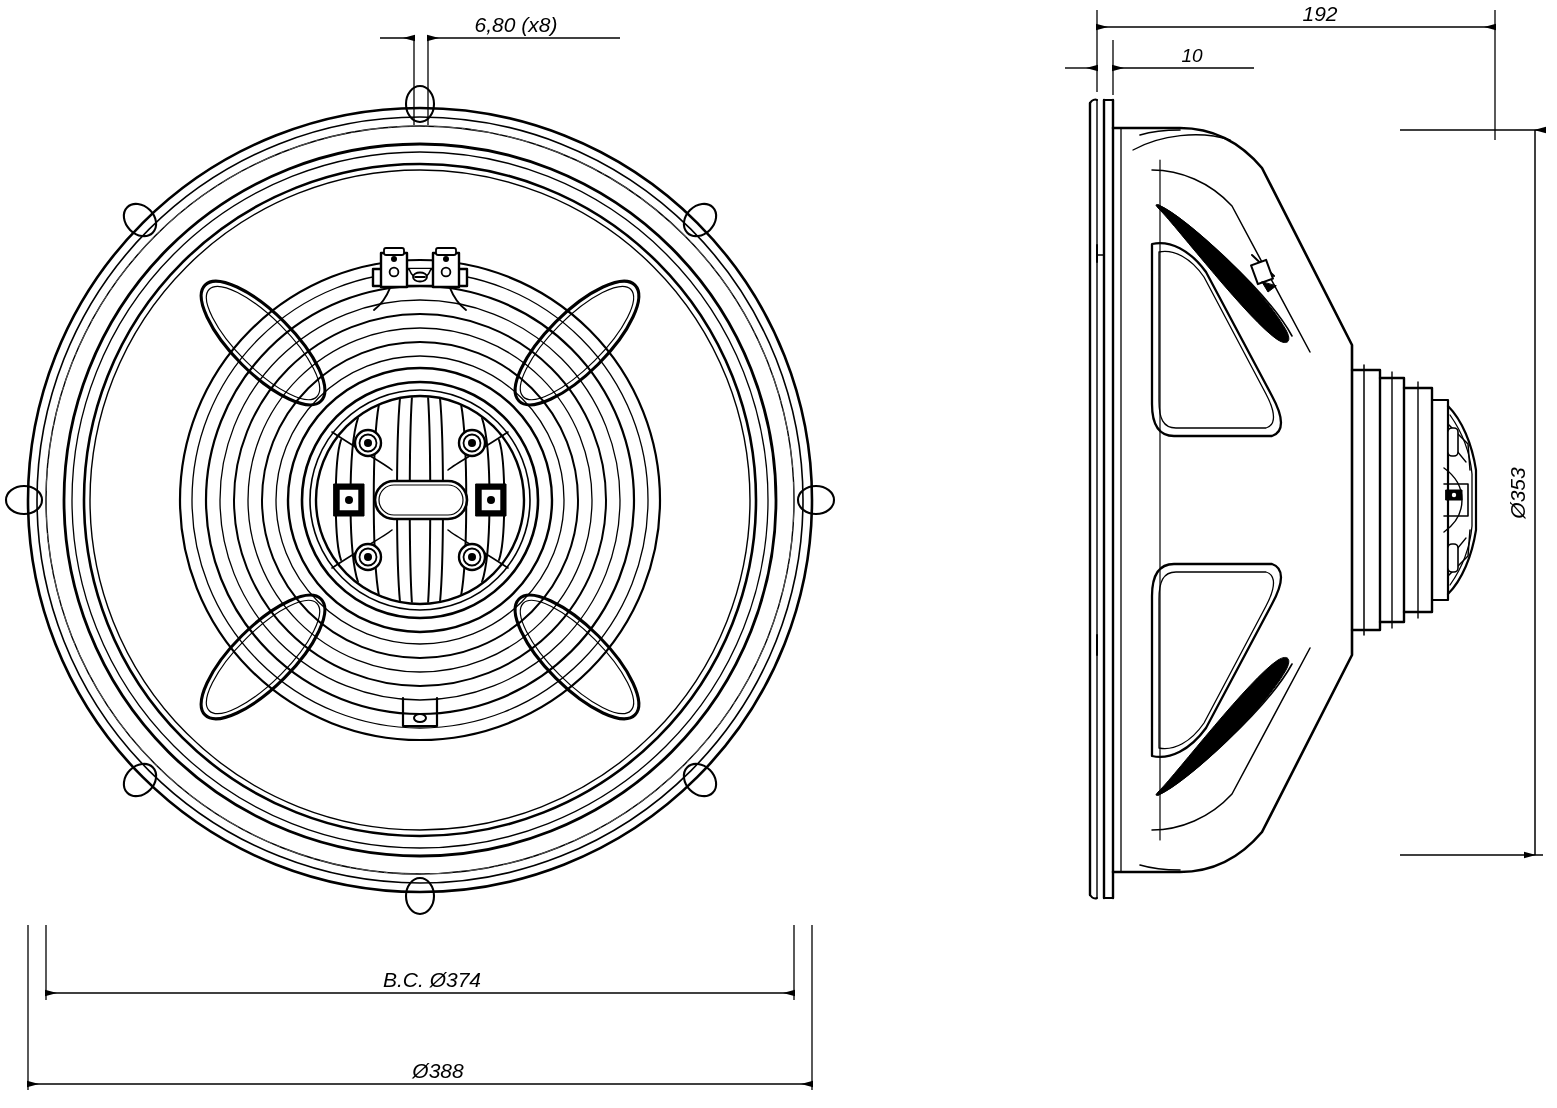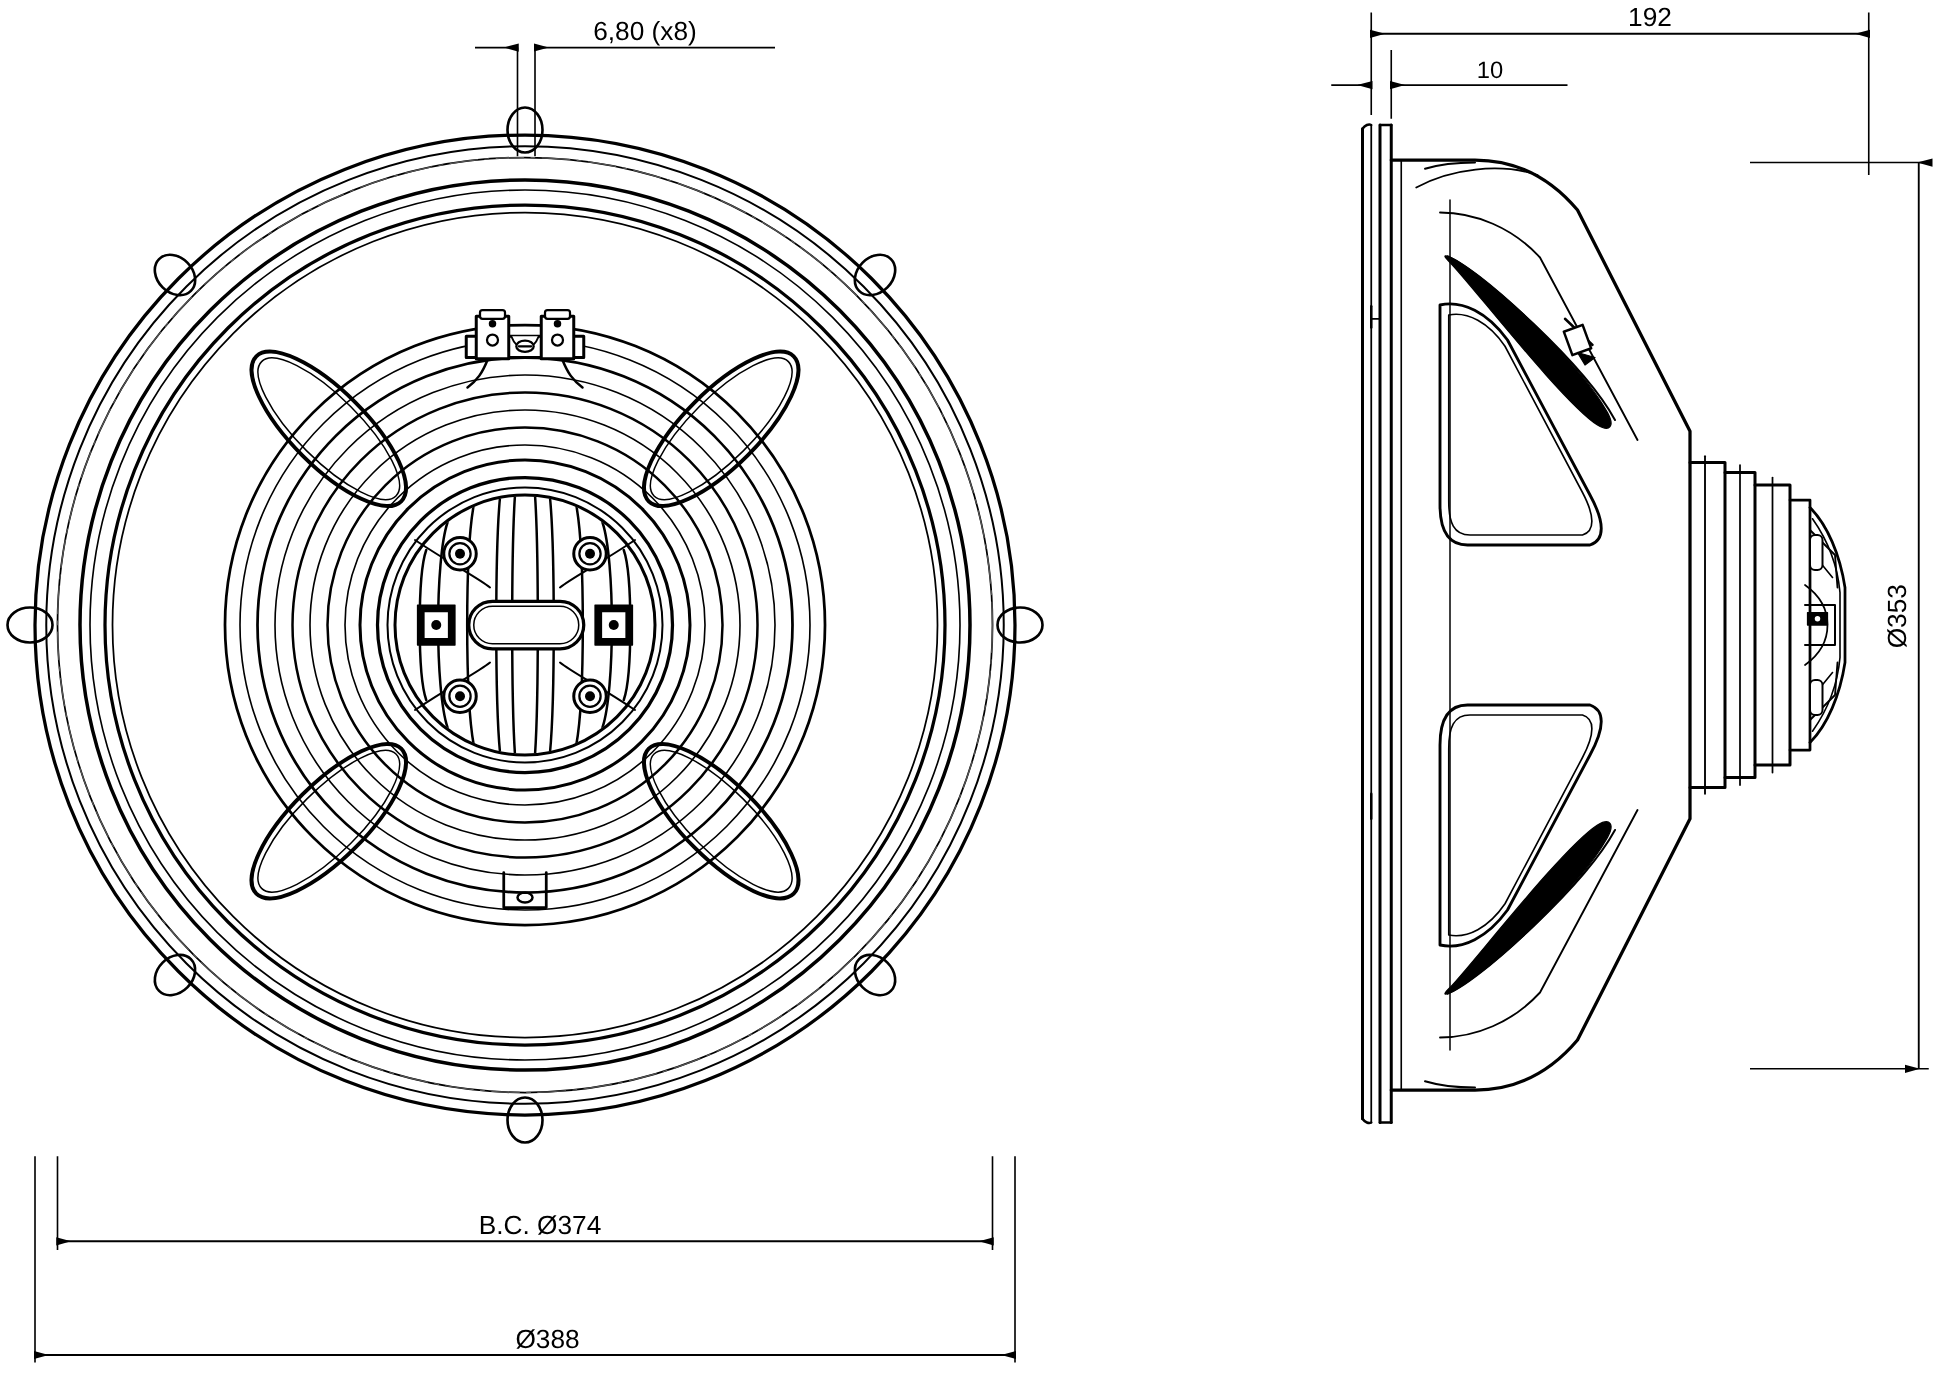--- a/index.html
+++ b/index.html
@@ -9,20 +9,21 @@
   }
   body {
     font-family: "Liberation Sans", sans-serif;
   }
   #sheet {
     position: relative;
     width: 1557px;
     height: 1108px;
     background: #ffffff;
     overflow: hidden;
+    font-style: italic;
   }
   #sheet svg {
     position: absolute;
     top: 0;
     left: 0;
   }
   .dim-text {
     font-family: "Liberation Sans", sans-serif;
     font-size: 21px;
     fill: #000000;

